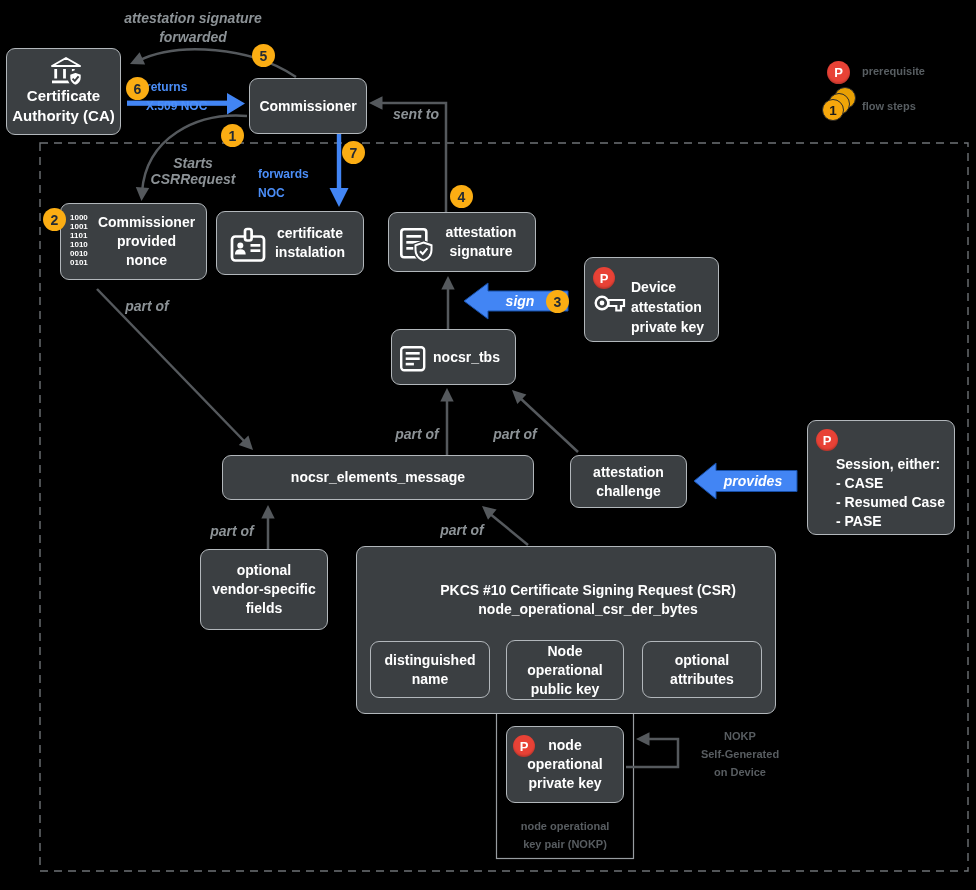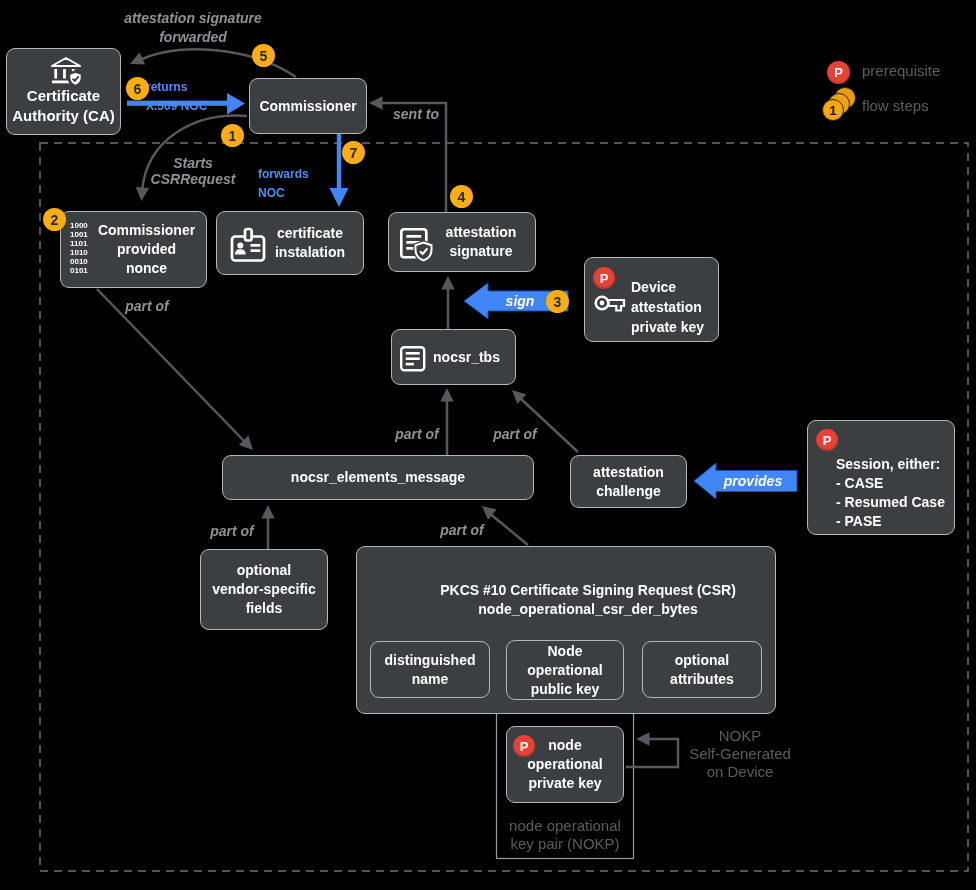--- a/index.html
+++ b/index.html
@@ -7,21 +7,21 @@
          font-family:"Liberation Sans", sans-serif;}
   .box{position:absolute;background:#3b3f42;border:1.2px solid #b2b7bb;border-radius:9px;
        color:#fff;font-weight:bold;font-size:14px;line-height:19px;
        display:flex;align-items:center;justify-content:center;text-align:center;box-sizing:border-box;}
   .coin{position:absolute;width:23px;height:23px;border-radius:50%;background:#fbad13;
         color:#252b33;font-weight:bold;font-size:14px;display:flex;align-items:center;
         justify-content:center;z-index:30;}
   .pcoin{position:absolute;width:22px;height:22px;border-radius:50%;background:#e84236;
         color:#fff;font-weight:bold;font-size:13px;display:flex;align-items:center;
         justify-content:center;z-index:30;box-shadow:inset 0 -1.5px 2px rgba(0,0,0,.22);}
-  .glab{position:absolute;color:#585d61;font-weight:normal;font-size:15px;line-height:18px;
+  .glab{position:absolute;color:#585d61;font-weight:bold;font-size:11px;line-height:18px;
         text-align:center;text-shadow:1.4px 1.4px 0 rgba(0,0,0,.85);}
   .ilab{position:absolute;color:#8c9296;font-weight:bold;font-style:italic;font-size:14px;
         line-height:17px;text-align:center;text-shadow:1.4px 1.4px 0 rgba(0,0,0,.85);}
   .blab{position:absolute;color:#4b8ef8;font-weight:bold;font-size:12px;line-height:19px;
         text-align:left;margin-top:15px;}
   svg{position:absolute;left:0;top:0;}
 </style>
 </head>
 <body>
 <div id="stage">
@@ -95,21 +95,21 @@
     <rect x="3.3" y="13" width="2.8" height="9.5" fill="#fff"></rect>
     <rect x="12.1" y="13" width="2.8" height="9.5" fill="#fff"></rect>
     <rect x="20.9" y="13" width="2.8" height="9.5" fill="#fff"></rect>
     <rect x="1" y="24.5" width="23" height="2.8" fill="#fff"></rect>
     <path d="M24.5 15.5 L31 17.8 V21.8 C31 26 28.3 28.7 24.5 30.2 C20.7 28.7 18 26 18 21.8 V17.8 Z" fill="#fff" stroke="#3b3f42" stroke-width="2.6"></path>
     <path d="M21.6 22.6 L23.8 24.9 L27.6 20.3" fill="none" stroke="#3b3f42" stroke-width="1.9"></path>
   </svg>
   <div style="margin-bottom:8px;">Certificate<br>Authority (CA)</div>
 </div>
 <div class="box" style="left:249px;top:78px;width:118px;height:56px;">Commissioner</div>
-<div class="box" style="left:60px;top:211px;width:147px;height:77px;">
+<div class="box" style="left:60px;top:203px;width:147px;height:77px;">
   <div style="position:absolute;left:9px;top:9px;width:30px;font-size:8px;line-height:9px;text-align:left;">1000<br>1001<br>1101<br>1010<br>0010<br>0101</div>
   <div style="margin-left:26px;">Commissioner<br>provided<br>nonce</div>
 </div>
 <div class="box" style="left:216px;top:211px;width:148px;height:64px;">
   <svg width="36" height="36" viewBox="0 0 36 36" style="left:13px;top:15px;">
     <rect x="2" y="9.5" width="32" height="24" rx="3.2" fill="none" stroke="#fff" stroke-width="2.7"></rect>
     <rect x="15" y="2" width="6.6" height="11.5" rx="2.2" fill="#3b3f42" stroke="#fff" stroke-width="2.7"></rect>
     <circle cx="10.3" cy="18.6" r="3" fill="#fff"></circle>
     <path d="M4.9 27.5 Q4.9 22.3 10.3 22.3 Q15.7 22.3 15.7 27.5 Z" fill="#fff"></path>
     <rect x="20.5" y="17" width="9.8" height="2.7" fill="#fff"></rect>

